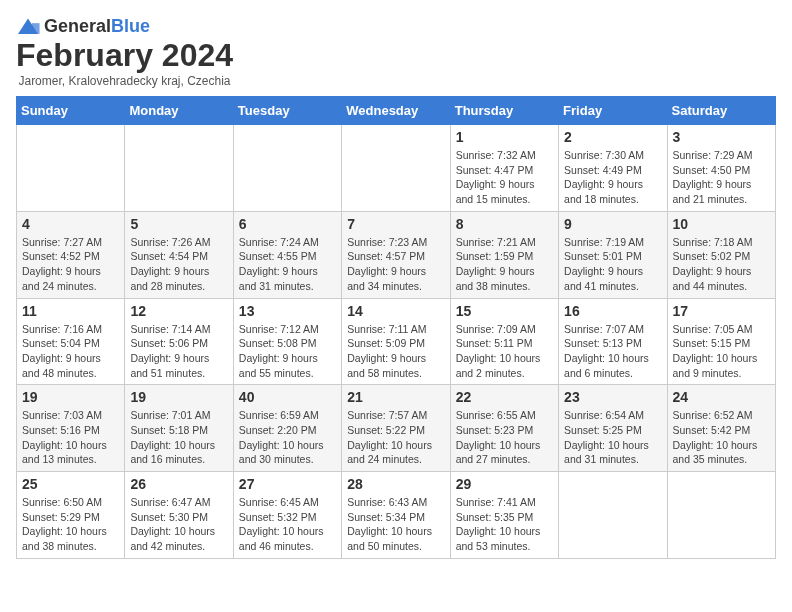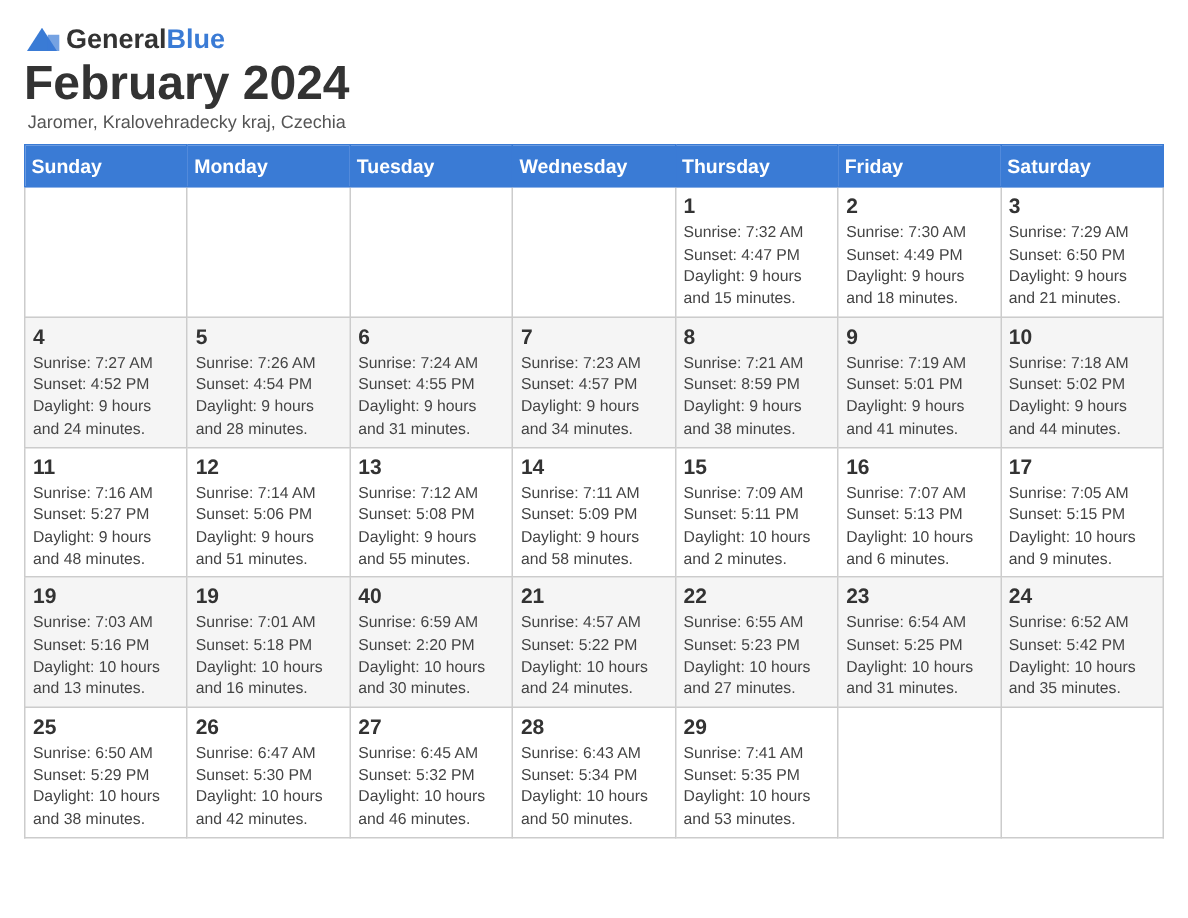--- a/index.html
+++ b/index.html
@@ -139,21 +139,21 @@
         <td>
           <div class="day-number">2</div>
           <div class="day-info">Sunrise: 7:30 AM</div>
           <div class="day-info">Sunset: 4:49 PM</div>
           <div class="day-info">Daylight: 9 hours</div>
           <div class="day-info">and 18 minutes.</div>
         </td>
         <td>
           <div class="day-number">3</div>
           <div class="day-info">Sunrise: 7:29 AM</div>
-          <div class="day-info">Sunset: 6:50 PM</div>
+          <div class="day-info">Sunset: 4:50 PM</div>
           <div class="day-info">Daylight: 9 hours</div>
           <div class="day-info">and 21 minutes.</div>
         </td>
       </tr>
       <tr>
         <td>
           <div class="day-number">4</div>
           <div class="day-info">Sunrise: 7:27 AM</div>
           <div class="day-info">Sunset: 4:52 PM</div>
           <div class="day-info">Daylight: 9 hours</div>
@@ -176,21 +176,21 @@
         <td>
           <div class="day-number">7</div>
           <div class="day-info">Sunrise: 7:23 AM</div>
           <div class="day-info">Sunset: 4:57 PM</div>
           <div class="day-info">Daylight: 9 hours</div>
           <div class="day-info">and 34 minutes.</div>
         </td>
         <td>
           <div class="day-number">8</div>
           <div class="day-info">Sunrise: 7:21 AM</div>
-          <div class="day-info">Sunset: 8:59 PM</div>
+          <div class="day-info">Sunset: 1:59 PM</div>
           <div class="day-info">Daylight: 9 hours</div>
           <div class="day-info">and 38 minutes.</div>
         </td>
         <td>
           <div class="day-number">9</div>
           <div class="day-info">Sunrise: 7:19 AM</div>
           <div class="day-info">Sunset: 5:01 PM</div>
           <div class="day-info">Daylight: 9 hours</div>
           <div class="day-info">and 41 minutes.</div>
         </td>
@@ -199,21 +199,21 @@
           <div class="day-info">Sunrise: 7:18 AM</div>
           <div class="day-info">Sunset: 5:02 PM</div>
           <div class="day-info">Daylight: 9 hours</div>
           <div class="day-info">and 44 minutes.</div>
         </td>
       </tr>
       <tr>
         <td>
           <div class="day-number">11</div>
           <div class="day-info">Sunrise: 7:16 AM</div>
-          <div class="day-info">Sunset: 5:27 PM</div>
+          <div class="day-info">Sunset: 5:04 PM</div>
           <div class="day-info">Daylight: 9 hours</div>
           <div class="day-info">and 48 minutes.</div>
         </td>
         <td>
           <div class="day-number">12</div>
           <div class="day-info">Sunrise: 7:14 AM</div>
           <div class="day-info">Sunset: 5:06 PM</div>
           <div class="day-info">Daylight: 9 hours</div>
           <div class="day-info">and 51 minutes.</div>
         </td>
@@ -270,21 +270,21 @@
         </td>
         <td>
           <div class="day-number">40</div>
           <div class="day-info">Sunrise: 6:59 AM</div>
           <div class="day-info">Sunset: 2:20 PM</div>
           <div class="day-info">Daylight: 10 hours</div>
           <div class="day-info">and 30 minutes.</div>
         </td>
         <td>
           <div class="day-number">21</div>
-          <div class="day-info">Sunrise: 4:57 AM</div>
+          <div class="day-info">Sunrise: 7:57 AM</div>
           <div class="day-info">Sunset: 5:22 PM</div>
           <div class="day-info">Daylight: 10 hours</div>
           <div class="day-info">and 24 minutes.</div>
         </td>
         <td>
           <div class="day-number">22</div>
           <div class="day-info">Sunrise: 6:55 AM</div>
           <div class="day-info">Sunset: 5:23 PM</div>
           <div class="day-info">Daylight: 10 hours</div>
           <div class="day-info">and 27 minutes.</div>

